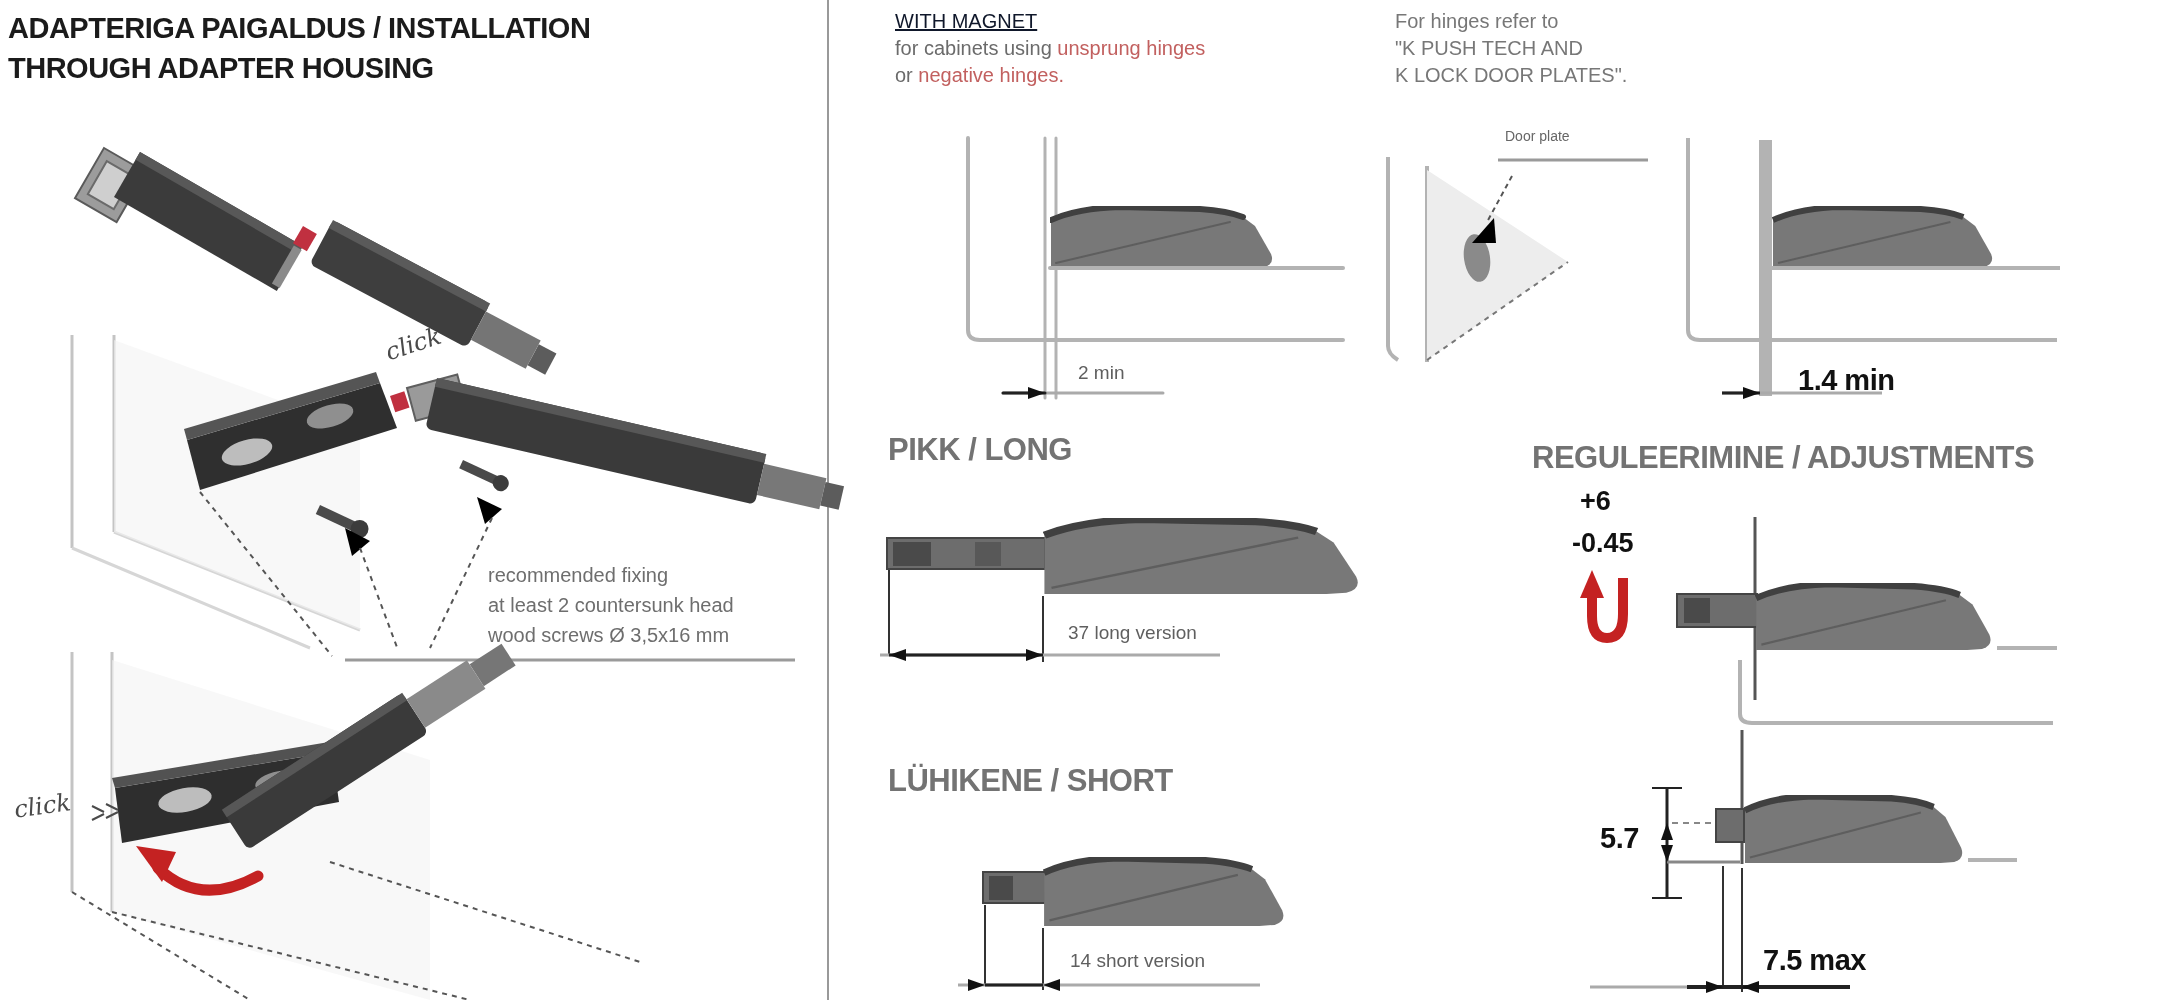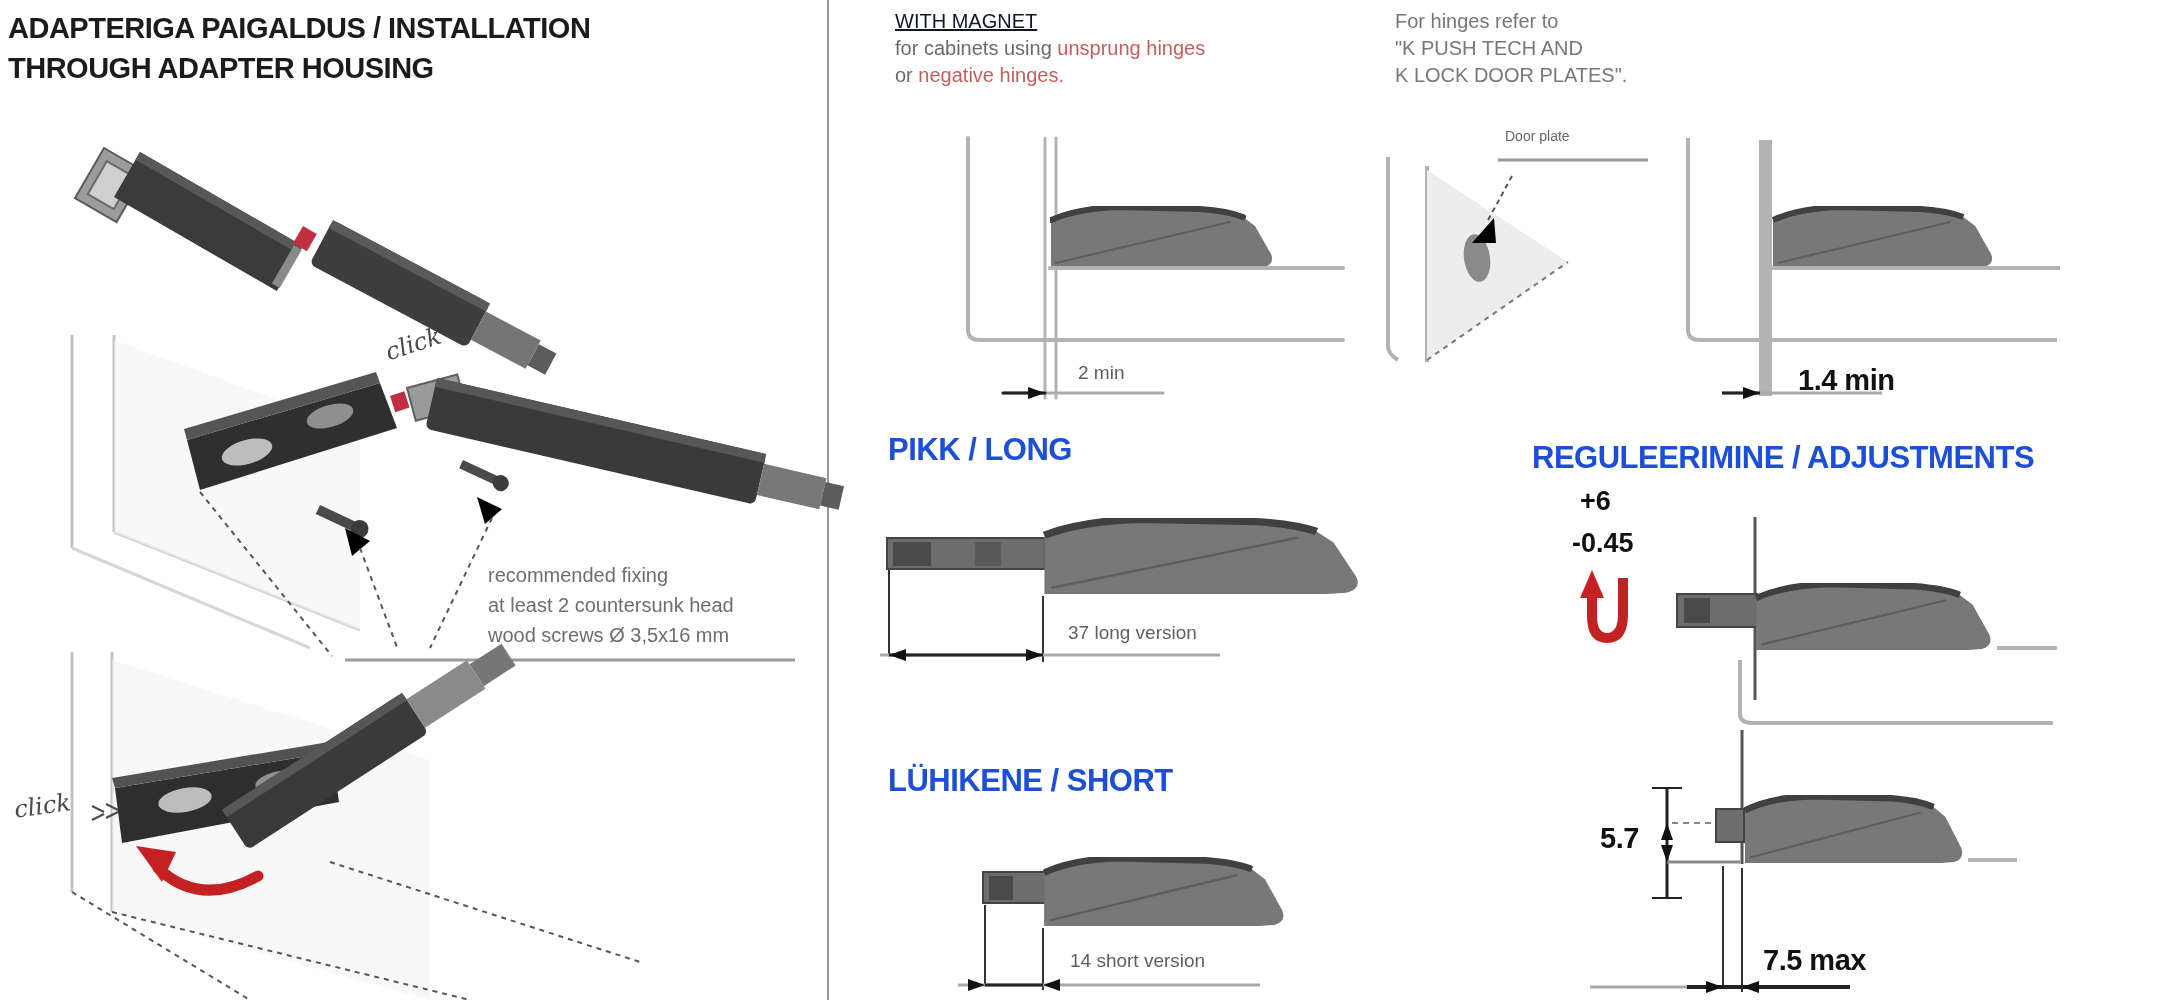--- a/index.html
+++ b/index.html
@@ -3,21 +3,21 @@
 <meta charset="utf-8">
 <style>
   html,body{margin:0;padding:0;background:#ffffff;}
   .canvas{
     position:relative;width:2173px;height:1000px;background:#ffffff;overflow:hidden;
     font-family:"Liberation Sans",sans-serif;color:#1b1b1b;
   }
   .art{position:absolute;left:0;top:0;width:2173px;height:1000px;}
   .txt{position:absolute;white-space:nowrap;}
   .title{font-size:29px;font-weight:bold;letter-spacing:-0.5px;line-height:40px;color:#1b1b1b;}
-  .heading{font-size:31px;font-weight:bold;letter-spacing:-0.5px;color:#1d4ed8;}
+  .heading{font-size:31px;font-weight:bold;letter-spacing:-0.5px;color:#737373;}
   .small{font-size:20px;color:#6b6b6b;line-height:27px;}
   .small .red{color:#c2605f;}
   .dim-small{font-size:19px;color:#5f5f5f;}
   .dim-bold{font-size:29px;font-weight:bold;color:#111111;letter-spacing:-0.5px;}
   .adj-num{font-size:27px;font-weight:bold;color:#111111;}
   .click{font-family:"DejaVu Serif",serif;font-style:italic;font-size:24px;color:#4a4a4a;}
   .note{font-size:20px;color:#6e6e6e;line-height:30px;}
 </style>
 </head>
 <body>

